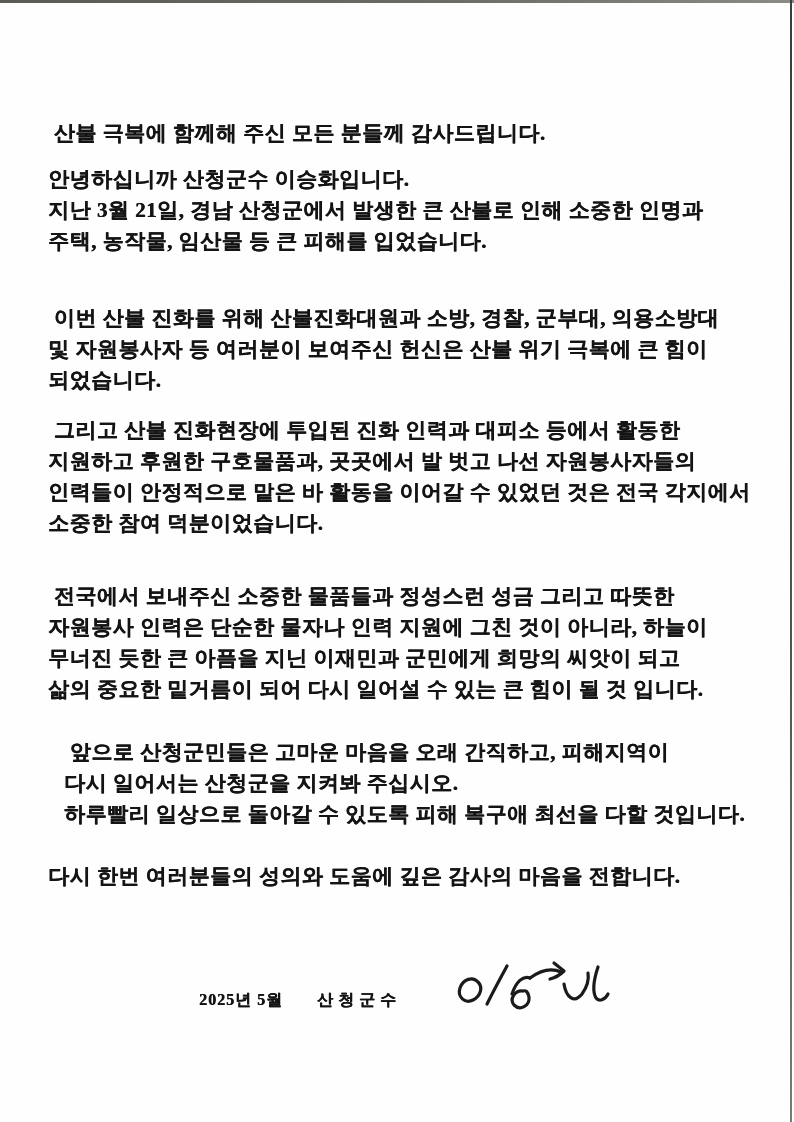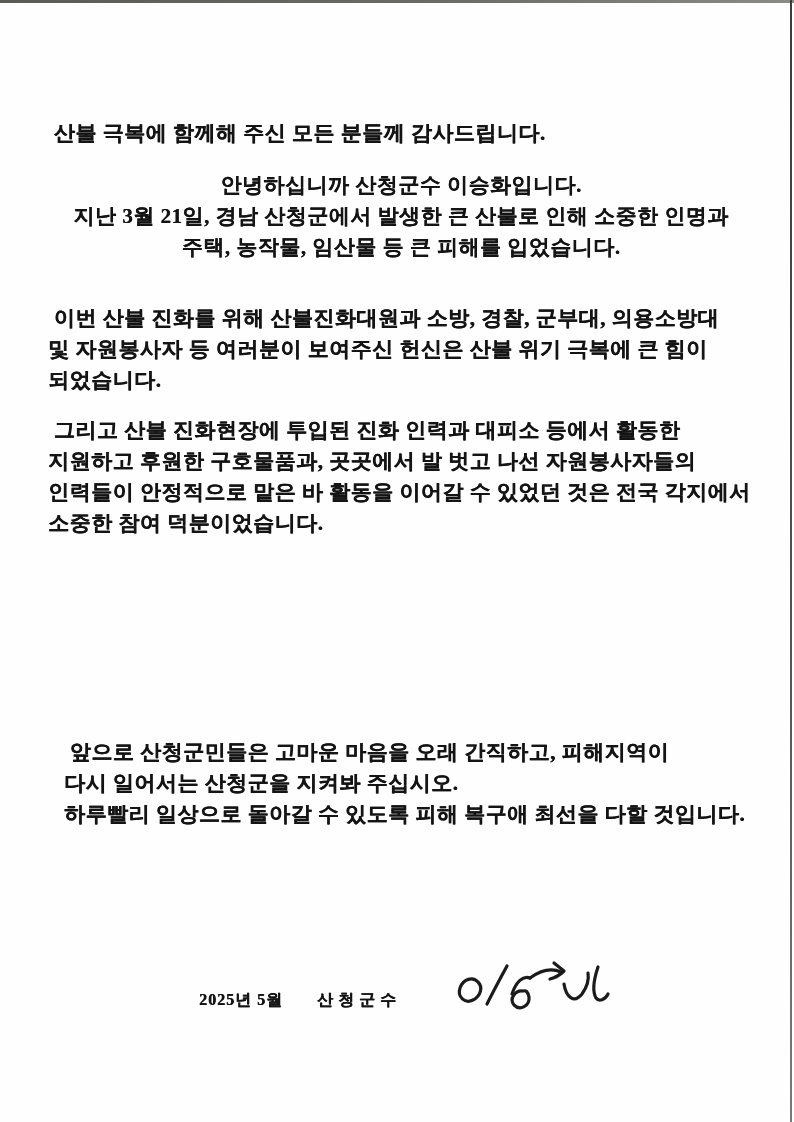--- a/index.html
+++ b/index.html
@@ -39,21 +39,21 @@
     font-size: 21px;
     line-height: 31px;
     font-weight: 700;
     letter-spacing: 0.5px;
   }
   .line {
     white-space: pre;
     text-shadow: 0.4px 0 0 #141414; 
   }
   .headline { top: 118px; }
-  .p1 { top: 170px; text-align: center; }
+  .p1 { top: 164px; }
   .p2 { top: 303px; }
   .p3 { top: 415px; }
   .p4 { top: 581px; }
   .p5 { top: 737px; margin-left: 16px; }
   .p6 { top: 861px; }
   .closing {
     position: absolute;
     top: 972px;
     left: 183px;
     font-size: 16px;
@@ -98,27 +98,36 @@
     <div class="line">되었습니다.</div>
   </div>
 
   <div class="para p3">
     <div class="line"> 그리고 산불 진화현장에 투입된 진화 인력과 대피소 등에서 활동한</div>
     <div class="line">지원하고 후원한 구호물품과, 곳곳에서 발 벗고 나선 자원봉사자들의</div>
     <div class="line">인력들이 안정적으로 맡은 바 활동을 이어갈 수 있었던 것은 전국 각지에서</div>
     <div class="line">소중한 참여 덕분이었습니다.</div>
   </div>
 
+  <div class="para p4">
+    <div class="line"> 전국에서 보내주신 소중한 물품들과 정성스런 성금 그리고 따뜻한</div>
+    <div class="line">자원봉사 인력은 단순한 물자나 인력 지원에 그친 것이 아니라, 하늘이</div>
+    <div class="line">무너진 듯한 큰 아픔을 지닌 이재민과 군민에게 희망의 씨앗이 되고</div>
+    <div class="line">삶의 중요한 밑거름이 되어 다시 일어설 수 있는 큰 힘이 될 것 입니다.</div>
+  </div>
 
   <div class="para p5">
     <div class="line"> 앞으로 산청군민들은 고마운 마음을 오래 간직하고, 피해지역이</div>
     <div class="line">다시 일어서는 산청군을 지켜봐 주십시오.</div>
     <div class="line">하루빨리 일상으로 돌아갈 수 있도록 피해 복구애 최선을 다할 것입니다.</div>
   </div>
 
+  <div class="para p6">
+    <div class="line">다시 한번 여러분들의 성의와 도움에 깊은 감사의 마음을 전합니다.</div>
+  </div>
 
   <div class="closing">
     <span class="date-part">2025년 5월</span><span class="title-part">산청군수</span>
   </div>
 
   <svg class="signature-svg" viewBox="0 0 190 78" fill="none" stroke="#1b1b1b" stroke-width="3.2" stroke-linecap="round" stroke-linejoin="round" aria-label="이승화">
 
     <path d="M 36,36 C 31,30 21,33 18,42 C 15,51 23,58 31,54 C 39,50 41,41 36,36"></path>
     <path d="M 45,58 C 51,46 59,31 65,20"></path>
 

